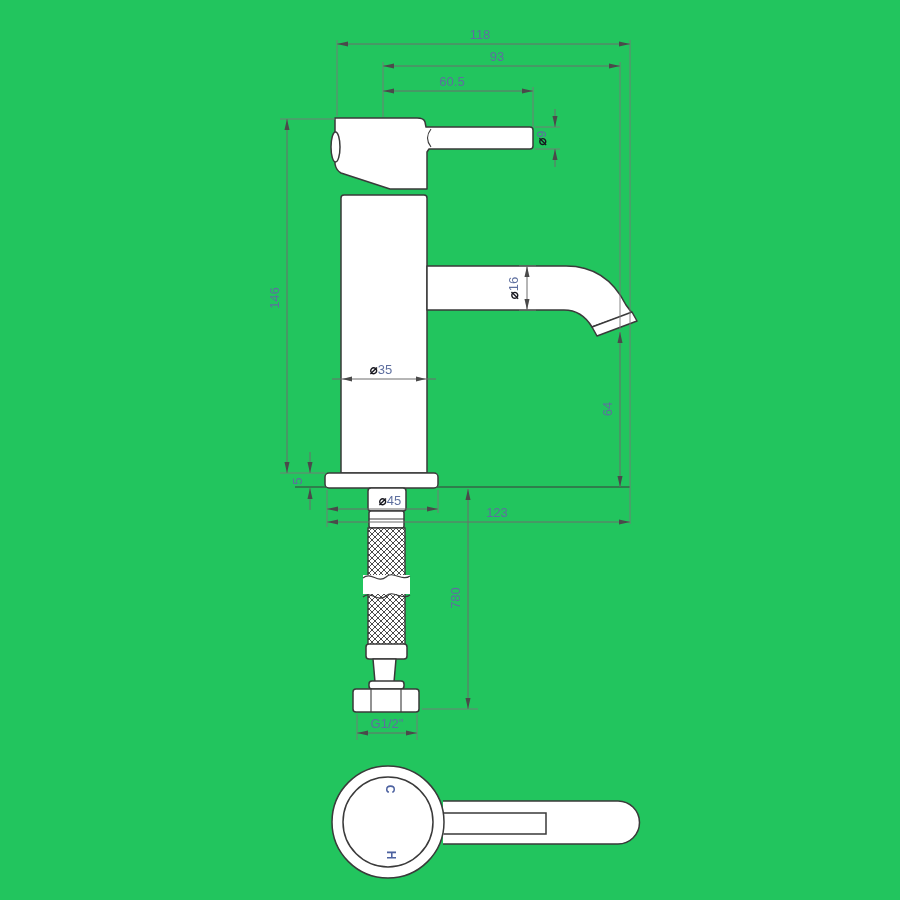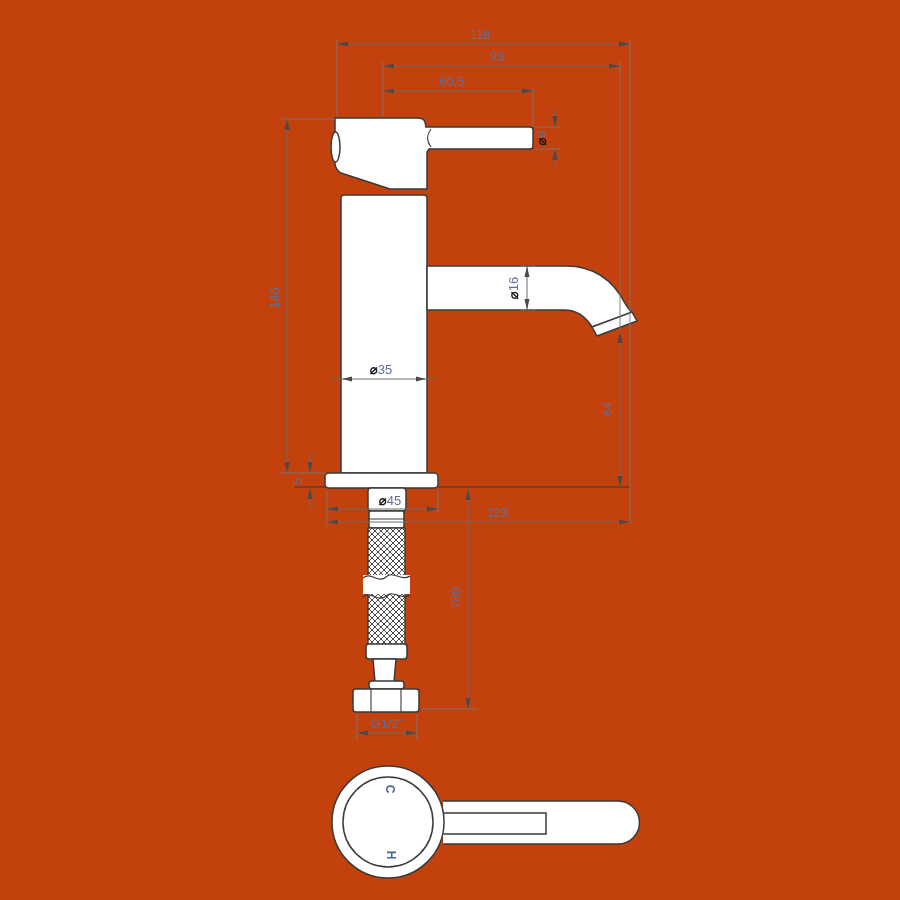--- a/index.html
+++ b/index.html
@@ -1,16 +1,16 @@
 <!DOCTYPE html>
 <html><head>
 <meta charset="utf-8">
 <style>
   html,body{margin:0;padding:0;background:#ffffff;}
-  .canvas{position:relative;width:900px;height:900px;background:#c2410c;overflow:hidden;
+  .canvas{position:relative;width:900px;height:900px;background:#22c55e;overflow:hidden;
           font-family:"Liberation Sans", sans-serif;}
   svg{display:block;}
   .geo{stroke:#3a3a3a;stroke-width:1.5;fill:#ffffff;stroke-linejoin:round;}
   .geo-open{stroke:#3a3a3a;stroke-width:1.5;fill:none;stroke-linecap:round;}
   .geo-thin{stroke:#3a3a3a;stroke-width:1.1;fill:none;}
   .dimline{stroke:#6d6d6d;stroke-width:1;fill:none;}
   .extline{stroke:#787878;stroke-width:0.9;fill:none;}
   .arrow{fill:#4a4a4a;stroke:none;}
   .dim-text{font-family:"Liberation Sans", sans-serif;font-size:13px;fill:#5e6f9f;}
   .phi{fill:#17171f;font-weight:bold;}

